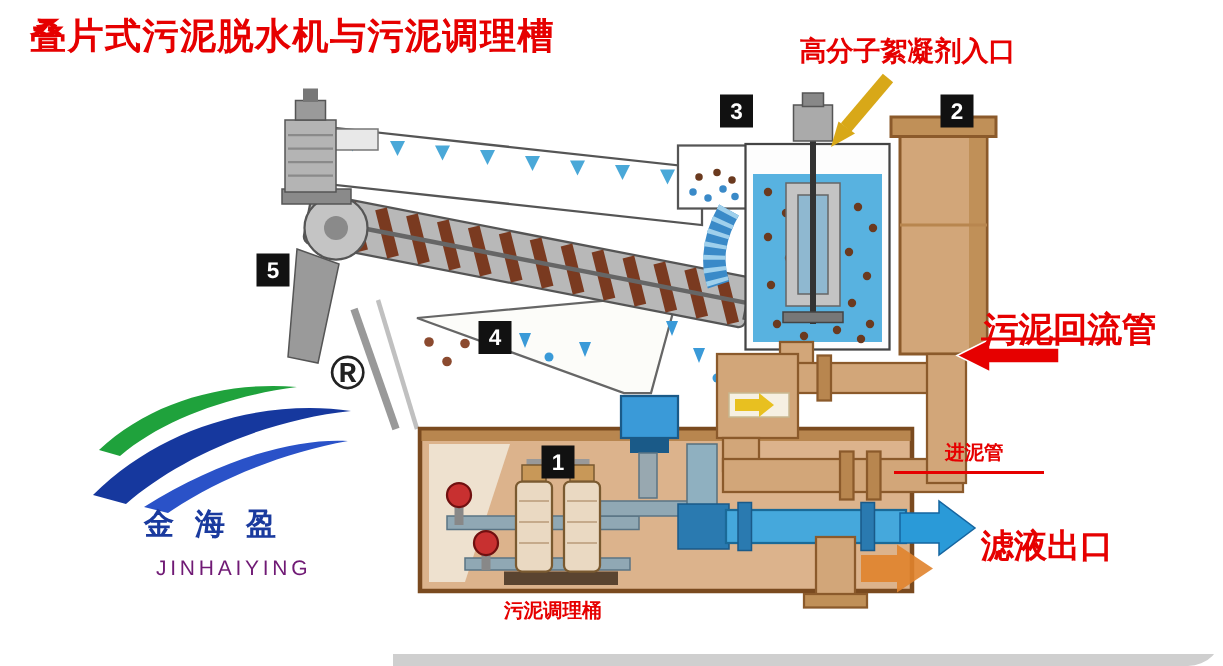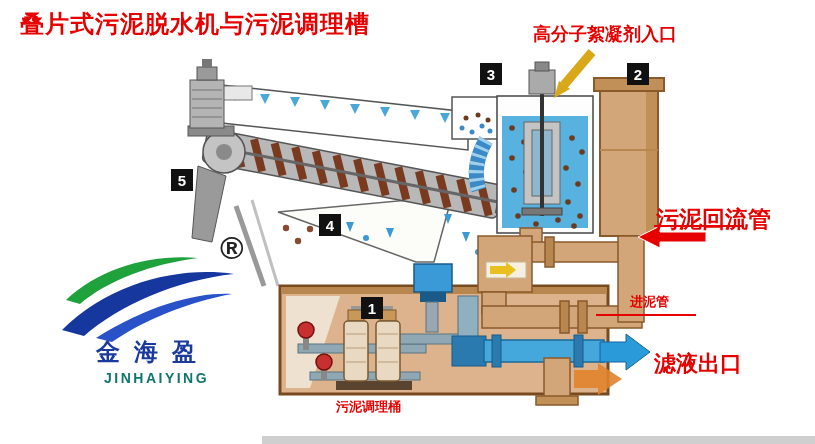--- a/index.html
+++ b/index.html
@@ -1,35 +1,36 @@
 <!DOCTYPE html>
 <html><head>
 <meta charset="utf-8">
 <style>
   *{margin:0;padding:0;box-sizing:border-box}
   html,body{background:#ffffff}
   .stage{
     position:relative;width:815px;height:444px;background:#fff;overflow:hidden;
     font-family:"Liberation Sans","DejaVu Sans",sans-serif;
+    border-radius:23px;
   }
   .stage svg{position:absolute;left:0;top:0}
   .abs{position:absolute;white-space:nowrap}
   .red{color:#e60000;font-weight:bold}
   .title{left:20px;top:8px;font-size:24px;letter-spacing:1px}
   .lbl-floc{left:533px;top:22px;font-size:18px}
   .lbl-return{left:656px;top:204px;font-size:23px}
   .lbl-inlet{left:630px;top:293px;font-size:13px}
   .lbl-filtrate{left:654px;top:349px;font-size:22px}
   .lbl-cond{left:336px;top:398px;font-size:13px}
   .badge{
     position:absolute;width:22px;height:22px;background:#111;color:#fff;
     font-weight:bold;font-size:15px;display:flex;align-items:center;justify-content:center;
   }
-  .brand-cn{left:96px;top:336px;font-size:24px;font-weight:bold;color:#1a3a9e;letter-spacing:14px}
-  .brand-en{left:104px;top:370px;font-size:14px;font-weight:bold;color:#0f766e;letter-spacing:2.5px}
+  .brand-cn{left:96px;top:336px;font-size:20px;font-weight:bold;color:#1a3a9e;letter-spacing:14px}
+  .brand-en{left:104px;top:370px;font-size:14px;font-weight:normal;color:#701a75;letter-spacing:2.5px}
   .regmark{left:220px;top:230px;font-size:32px;color:#222;font-weight:bold}
 </style>
 </head>
 <body>
 
 <div class="stage">
 
   <svg width="815" height="444" viewBox="0 0 815 444">
 
     <rect x="262" y="436" width="553" height="8" fill="#cfcfcf"></rect>

